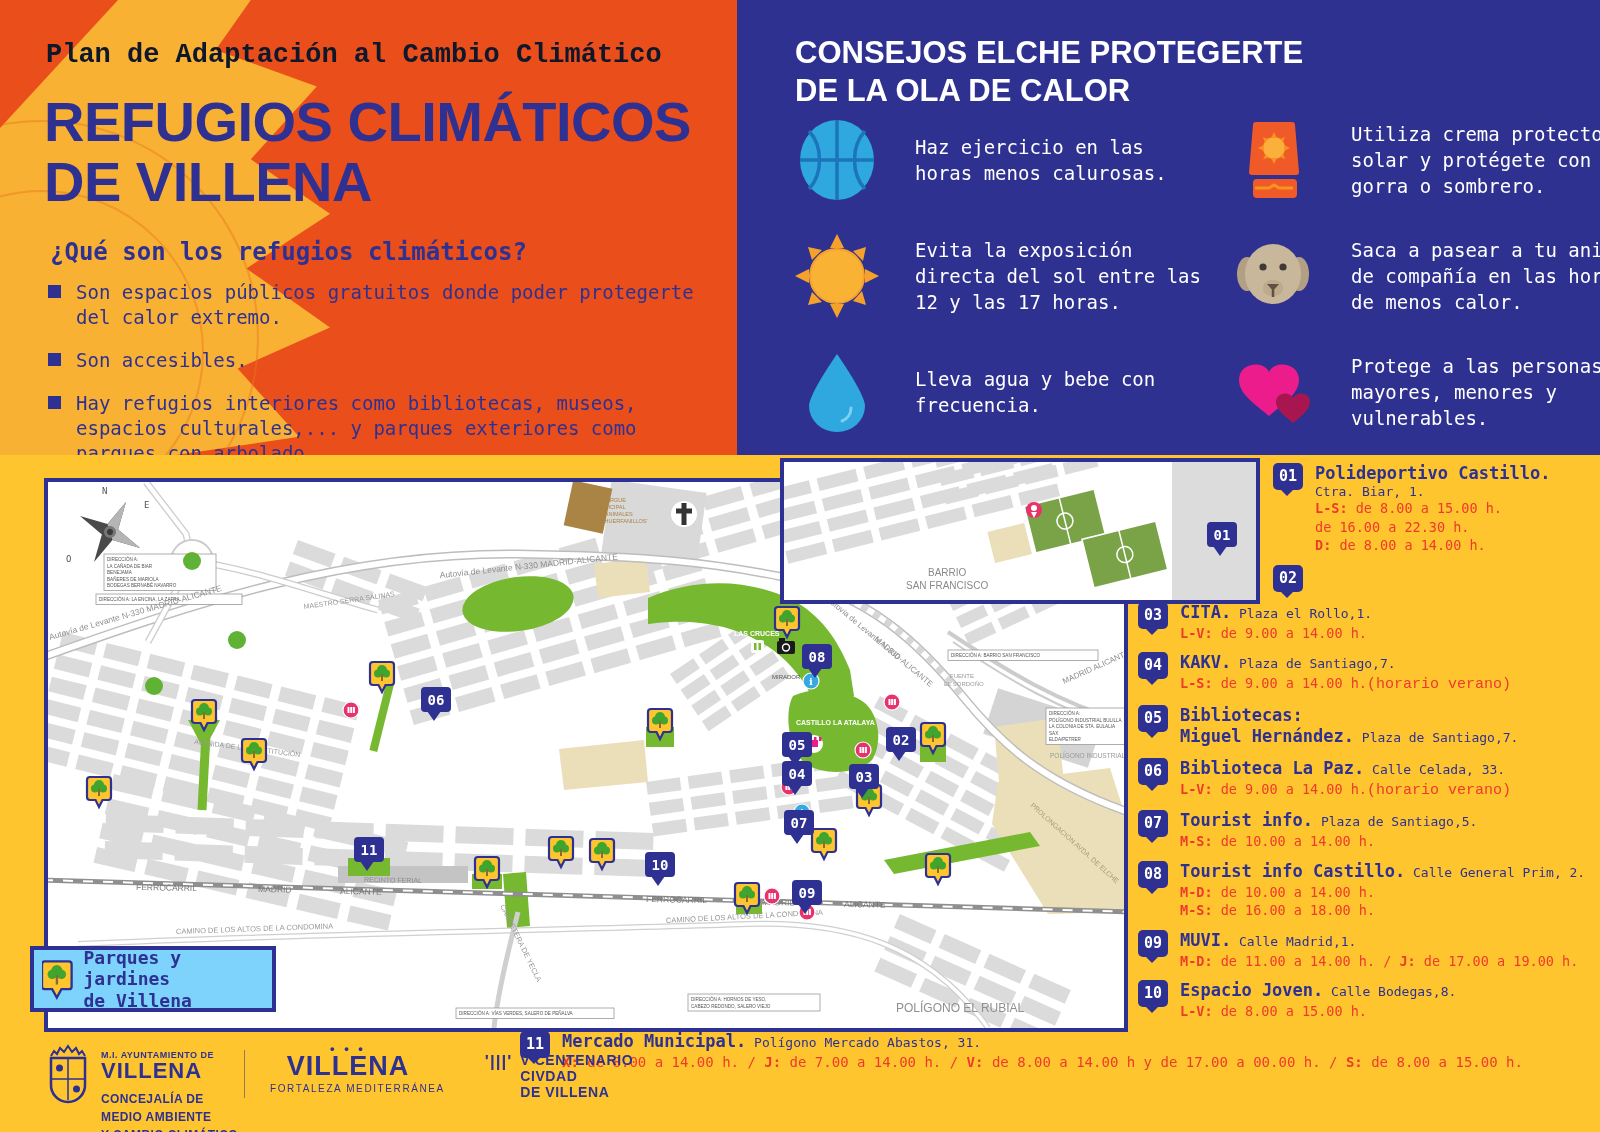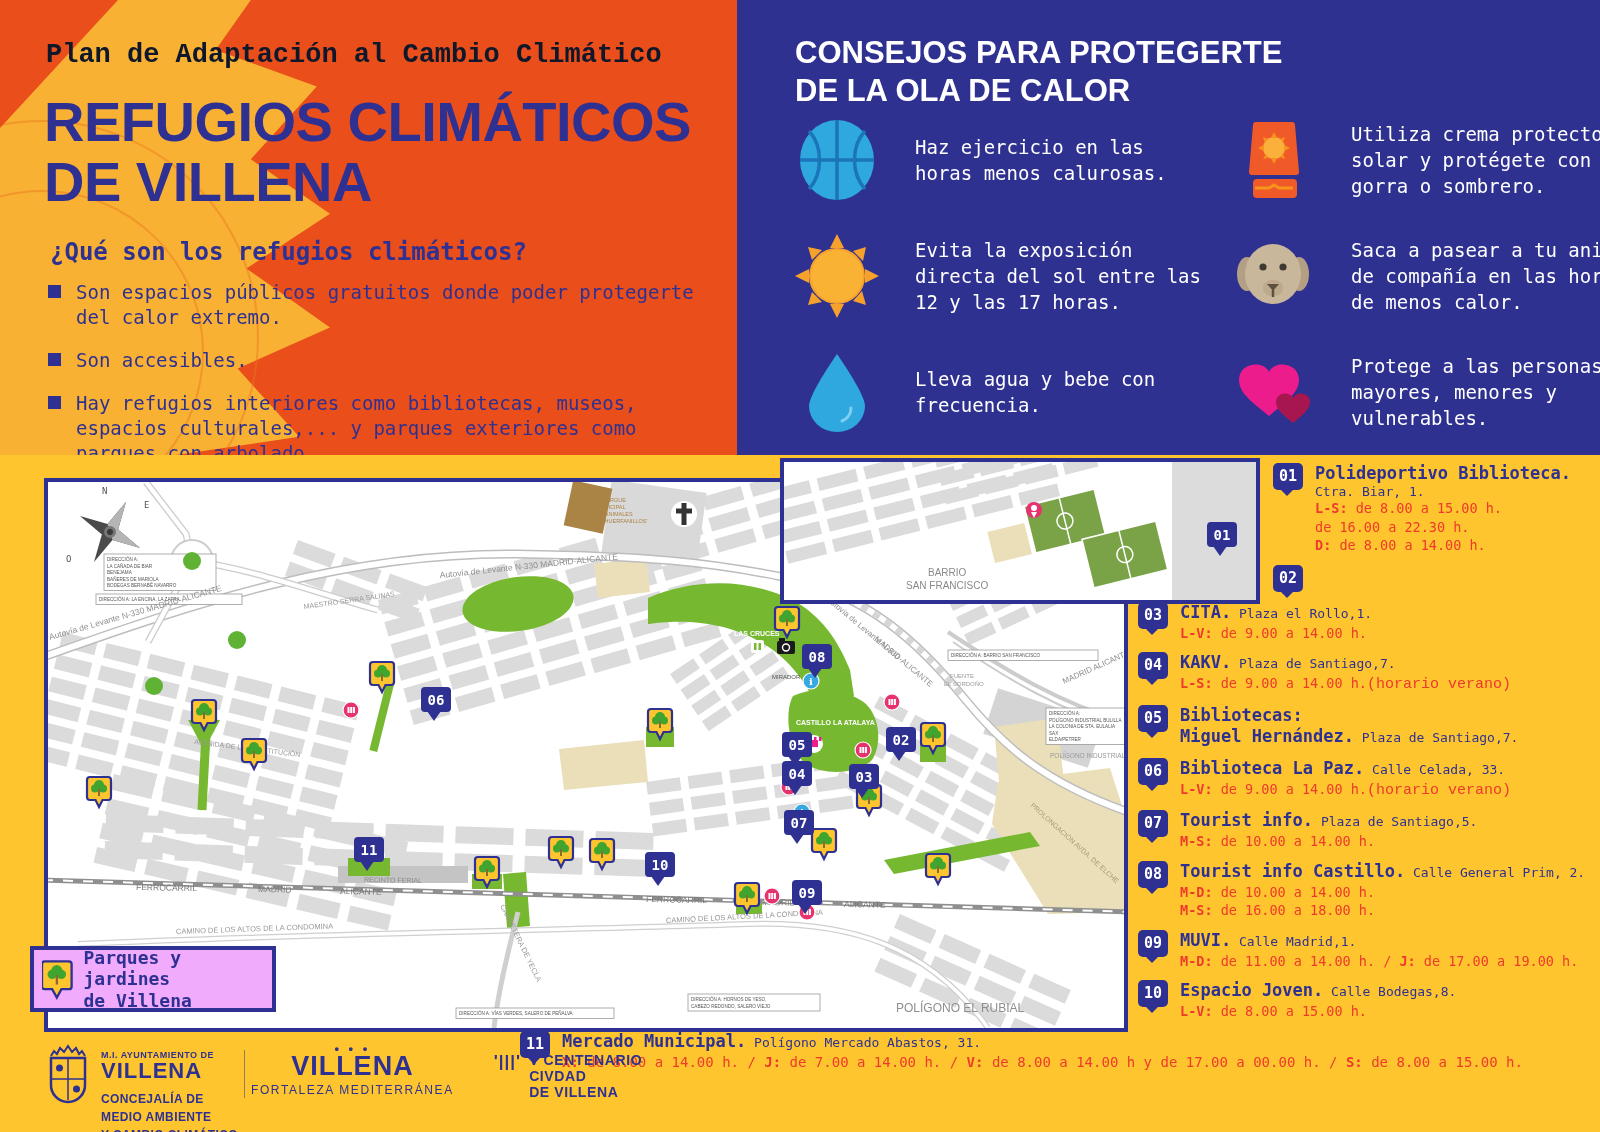--- a/index.html
+++ b/index.html
@@ -38,21 +38,21 @@
   .tip-icon{width:84px;height:84px;}
   .tip-text{color:#fff;font-size:19px;line-height:1.38;}
 
   
   .bottom-bg{position:absolute;left:0;top:455px;width:1600px;height:677px;background:var(--yellow,#FFC52F);}
   .map-box{position:absolute;left:44px;top:478px;width:1084px;height:554px;background:#fff;
            border:4px solid var(--blue,#2E3192);box-sizing:border-box;z-index:1;}
   .map-box svg{display:block;}
   .inset-box{position:absolute;left:780px;top:458px;width:480px;height:146px;background:#fff;
              border:4px solid var(--blue,#2E3192);box-sizing:border-box;z-index:3;}
-  .legend-box{position:absolute;left:30px;top:946px;width:246px;height:66px;background:#f0abfc;
+  .legend-box{position:absolute;left:30px;top:946px;width:246px;height:66px;background:#7dd3fc;
               border:4px solid var(--blue,#2E3192);box-sizing:border-box;z-index:4;
               display:flex;align-items:center;gap:10px;padding:0 8px;}
   .legend-text{color:var(--blue,#2E3192);font-weight:bold;font-size:18px;line-height:1.2;}
 
   
   .loc-list{position:absolute;left:1138px;top:463px;width:458px;z-index:2;}
   .loc-item{display:flex;gap:12px;margin-bottom:10px;}
   .loc-item.indent{margin-left:135px;}
   .badge{flex:0 0 auto;width:30px;height:27px;background:var(--blue,#2E3192);color:#fff;
          border-radius:5px;text-align:center;line-height:27px;font-weight:bold;font-size:15px;
@@ -74,21 +74,21 @@
   .logos{position:absolute;left:45px;top:1042px;display:flex;align-items:flex-start;
          color:var(--blue,#2E3192);font-family:"Liberation Sans",sans-serif;z-index:2;}
   .logo-ayto{display:flex;gap:10px;}
   .logo-ayto-text .l1{font-size:9px;font-weight:bold;letter-spacing:.5px;margin-top:8px;}
   .logo-ayto-text .l2{font-size:22px;font-weight:bold;letter-spacing:1px;line-height:1;}
   .logo-ayto-text .sub{font-size:12px;font-weight:bold;margin-top:8px;line-height:1.5;letter-spacing:.4px;}
   .logo-divider{width:1px;height:48px;background:var(--blue,#2E3192);opacity:.5;margin:8px 6px 0;}
   .logo-villena{text-align:center;margin-top:4px;}
   .logo-villena .dots{font-size:13px;letter-spacing:3px;line-height:6px;font-weight:bold;}
   .logo-villena .name{font-size:27px;font-weight:bold;letter-spacing:1px;line-height:1.05;}
-  .logo-villena .sub{font-size:12px;letter-spacing:1.6px;margin-top:3px;}
+  .logo-villena .sub{font-size:10px;letter-spacing:1.6px;margin-top:3px;margin-left:19px;}
   .logo-cent{display:flex;gap:8px;margin-top:10px;margin-left:40px;}
   .logo-cent .mark{font-size:17px;font-weight:bold;letter-spacing:1px;}
   .logo-cent .lines div{font-size:14px;font-weight:bold;line-height:1.15;letter-spacing:.6px;}
 </style>
 </head>
 <body>
 
 <div class="poster">
 
   <div class="panel-left">
@@ -104,21 +104,21 @@
     <div class="question">¿Qué son los refugios climáticos?</div>
     <div class="bullets">
       <div class="bullet"><span class="sq"></span><span>Son espacios públicos gratuitos donde poder protegerte del calor extremo.</span></div>
       <div class="bullet"><span class="sq"></span><span>Son accesibles.</span></div>
       <div class="bullet"><span class="sq"></span><span>Hay refugios interiores como bibliotecas, museos, espacios culturales,... y parques exteriores como parques con arbolado.</span></div>
     </div>
   </div>
 
   <div class="panel-tips">
     <div class="tips-title">
-      <div>CONSEJOS PARA PROTEGERTE</div>
+      <div>CONSEJOS ELCHE PROTEGERTE</div>
       <div>DE LA OLA DE CALOR</div>
     </div>
     <div class="tips-grid">
 
       <svg class="tip-icon" viewBox="0 0 84 84">
         <ellipse cx="42" cy="42" rx="37" ry="40" fill="#2FA8E0"></ellipse>
         <g stroke="#1B75BB" stroke-width="3.5" fill="none">
           <path d="M42 2 V82"></path>
             <path d="M5 42 H79"></path>
           <path d="M14 13 C28 28 28 56 14 71"></path>
@@ -869,21 +869,21 @@
     <div class="legend-text">
       <div>Parques y jardines</div>
       <div>de Villena</div>
     </div>
   </div>
 
   <div class="loc-list">
       <div class="loc-item indent">
         <div class="badge">01</div>
         <div class="loc-body">
-          <div class="loc-name">Polideportivo Biblioteca.</div>
+          <div class="loc-name">Polideportivo Castillo.</div>
           <div class="loc-addr">Ctra. Biar, 1.</div>
           <div class="sched"><span class="sched-b">L-S:</span><span class="sched-r"> de 8.00 a 15.00 h.</span></div>
           <div class="sched"><span class="sched-r">de 16.00 a 22.30 h.</span></div>
           <div class="sched"><span class="sched-b">D:</span><span class="sched-r"> de 8.00 a 14.00 h.</span></div>
         </div>
       </div>
       <div class="loc-item indent">
         <div class="badge">02</div>
       </div>
       <div class="loc-item">

